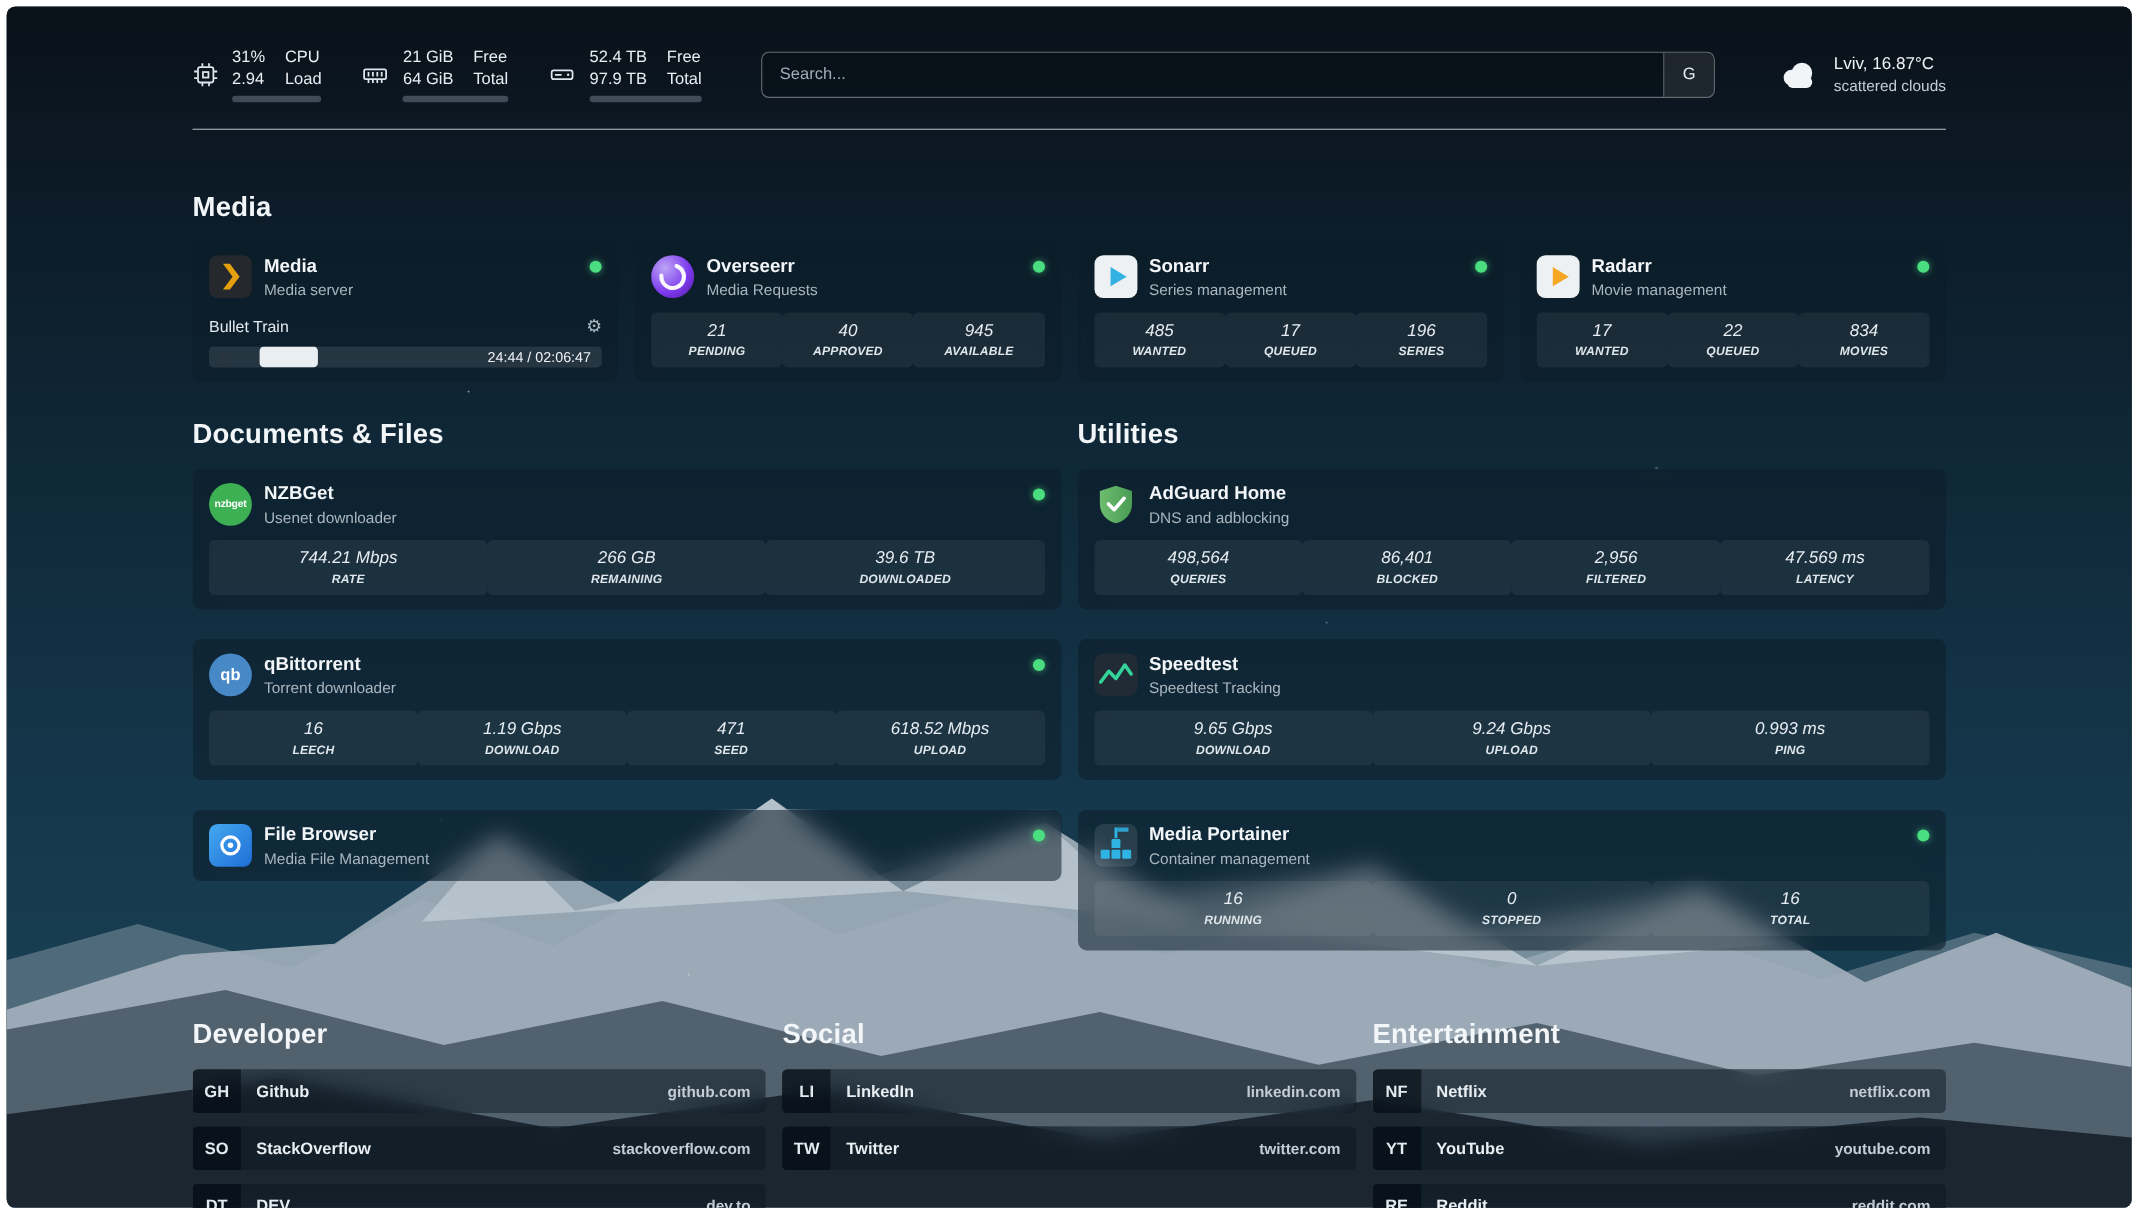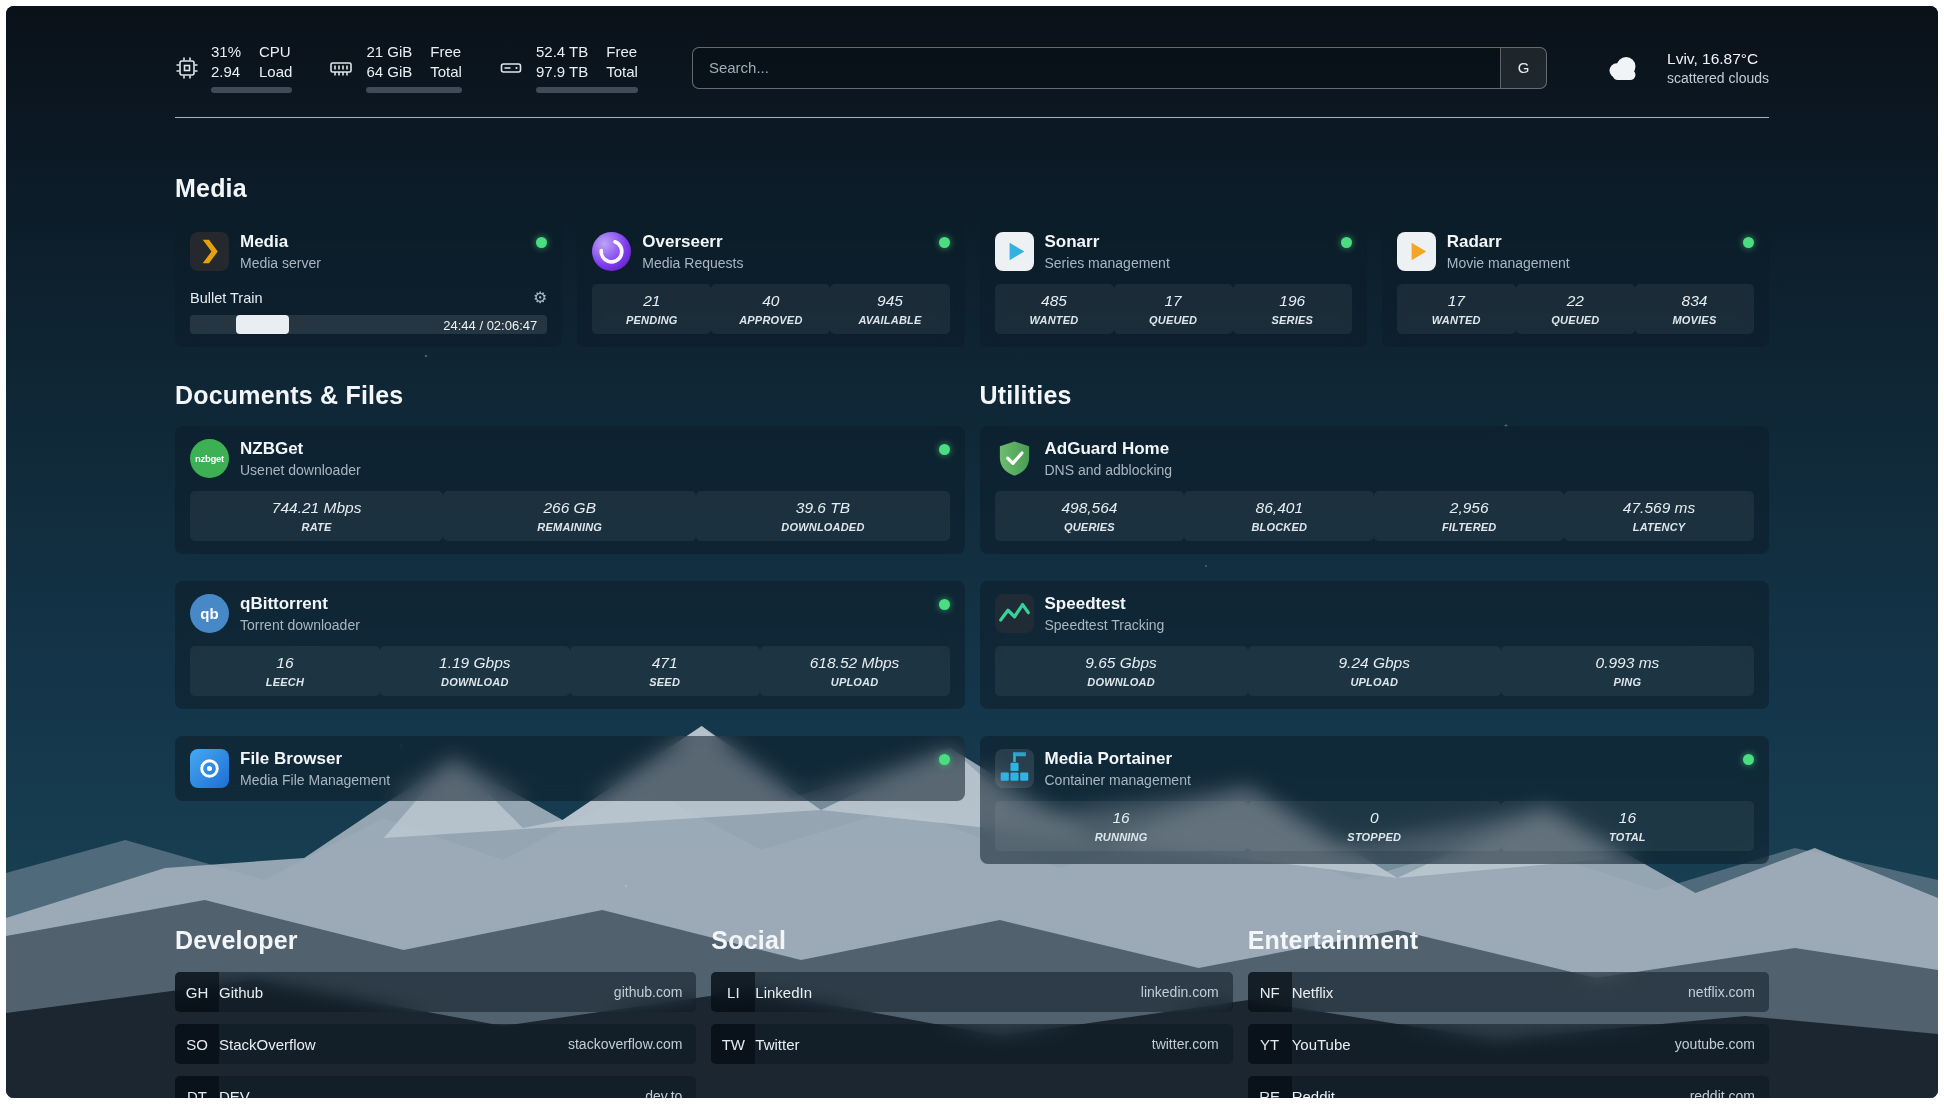--- a/index.html
+++ b/index.html
@@ -50,21 +50,21 @@
 
   .search { flex: 1; display: flex; align-items: center; height: 42px; margin: 0 56px 0 18px;
             border: 1px solid rgba(255,255,255,.38); border-radius: 7px; background: rgba(4,10,16,.28); overflow: hidden; }
   .search input { flex: 1; height: 100%; background: transparent; border: none; outline: none;
                   color: #e5ecf1; font-size: 15px; padding: 0 16px; font-family: "Liberation Sans", sans-serif; }
   .search input::placeholder { color: #9fadb8; }
   .search-btn { width: 46px; height: 100%; display: flex; align-items: center; justify-content: center;
                 background: rgba(255,255,255,.09); border-left: 1px solid rgba(255,255,255,.28);
                 color: #e9eef2; font-size: 15px; cursor: pointer; }
 
-  .weather { display: flex; align-items: center; gap: 24px; color: #eff3f6; }
+  .weather { display: flex; align-items: center; gap: 12px; color: #eff3f6; }
   .weather-loc { font-size: 15.5px; }
   .weather-cond { font-size: 14px; color: #c3cdd5; margin-top: 2px; }
 
   .topbar-divider { height: 1px; background: rgba(226,232,238,.75); margin: 24px 169px 0 169px; }
 
   
   .content { position: relative; padding: 0 169px; }
   .section-title { font-size: 25px; font-weight: 700; color: #f3f6f8; letter-spacing: .2px; }
   .media-title { margin: 56px 0 16px 0; }
 
@@ -110,24 +110,24 @@
 
   .two-col { display: grid; grid-template-columns: 1fr 1fr; gap: 15px; align-items: start; margin-top: 34px; }
   .col .section-title { margin-bottom: 16px; }
   .col-cards { display: flex; flex-direction: column; gap: 27px; }
 
   
   .bookmarks { display: grid; grid-template-columns: 1fr 1fr 1fr; gap: 15px; margin-top: 62px; padding-bottom: 40px; }
   .bm-title { margin-bottom: 17px; }
   .bm-row { display: flex; align-items: center; height: 40px; border-radius: 5px;
             background: rgba(10,24,34,.5); backdrop-filter: blur(8px); margin-bottom: 12px;
-            overflow: hidden; cursor: pointer; }
+            overflow: hidden; cursor: pointer; font-weight: bold; }
   .bm-abbr { width: 44px; align-self: stretch; display: flex; align-items: center; justify-content: center;
              background: rgba(4,12,18,.6); font-size: 15px; color: #e3eaef; flex-shrink: 0; }
-  .bm-name { font-size: 15px; color: #e9eef2; }
+  .bm-name { margin-left: 14px; font-size: 15px; color: #e9eef2; }
   .bm-domain { margin-left: auto; margin-right: 14px; font-size: 14px; color: #c3cdd5; }
 
   svg { display: block; }
 </style>
 </head>
 <body>
 
 <div class="app">
   <div class="bg-sky"></div>
   <div class="bg-mountains">

